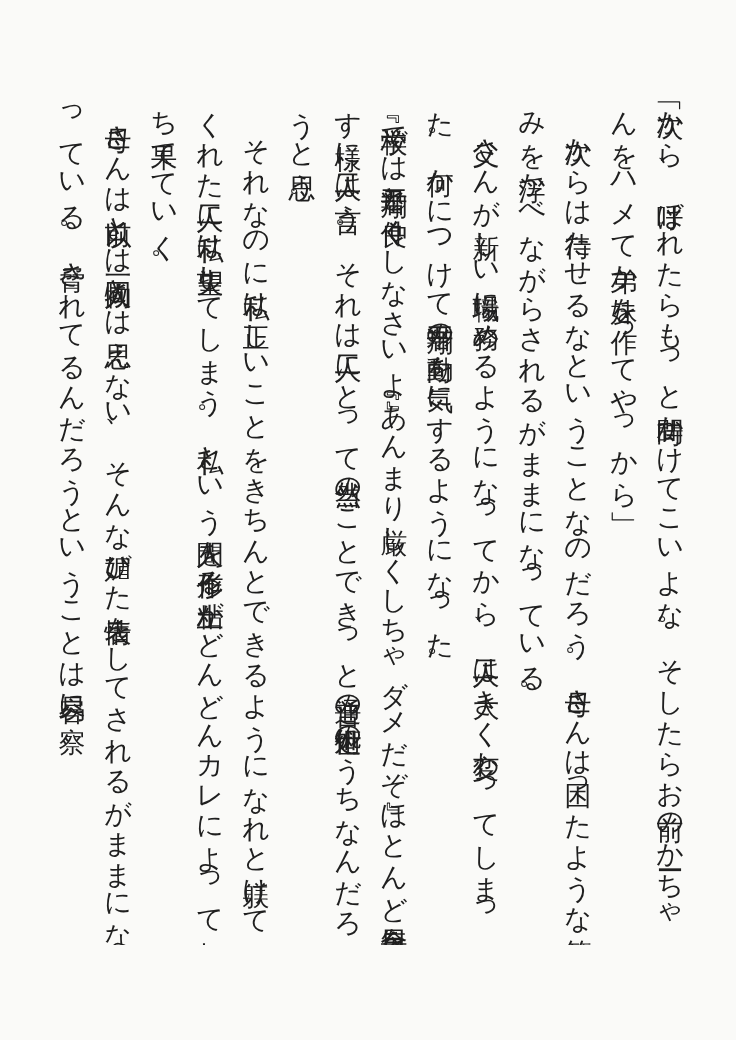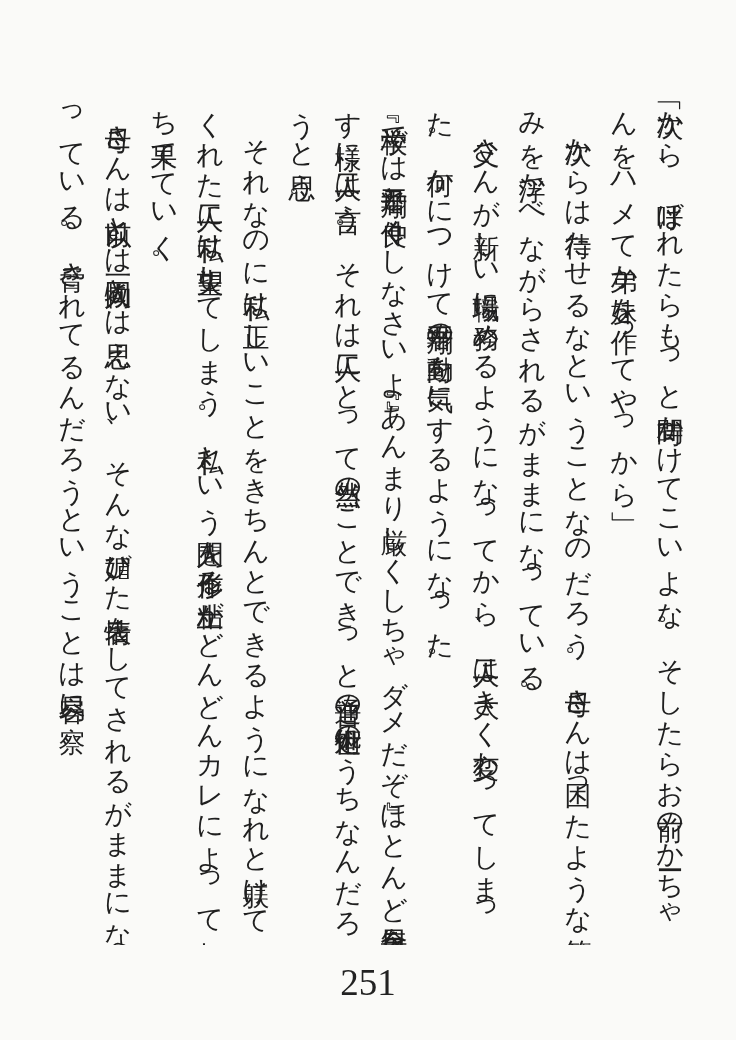--- a/index.html
+++ b/index.html
@@ -64,15 +64,14 @@
 
   <div class="body-text">
     <p>「次から、呼ばれたらもっと時間かけてこいよな。そしたらお前のかーちゃんをハメて弟か妹を作ってやっから」</p>
     <p class="indent-1">次からは待たせるなということなのだろう。母さんは困ったような笑みを浮かべながらされるがままになっている。</p>
     <p class="indent-1">父さんが新しい職場に務めるようになってから、二人は大きく変わってしまった。何かにつけて翔平君の動向を気にするようになった。</p>
     <p class="indent-half">『学校では翔平君と仲良くしなさいよ』『あんまり厳しくしちゃダメだぞ』ほとんど毎日念を押す様に二人は言う。それは二人にとって当然のことできっと普通の処世術のうちなんだろうと思う。</p>
     <p class="indent-1">それなのに私は正しいことをきちんとできるようになれと躾けてくれた二人に私は失望してしまう。私という人間を形作る粘土がどんどんカレによって朽ち果てていく。</p>
     <p class="indent-half">母さんは以前とは同一人物とは思えない、そんな媚びた表情をしてされるがままになっている。脅されてるんだろうということは容易に察</p>
   </div>
 
-  <div class="page-number">251</div>
 
 </div>
 
 </body></html>

